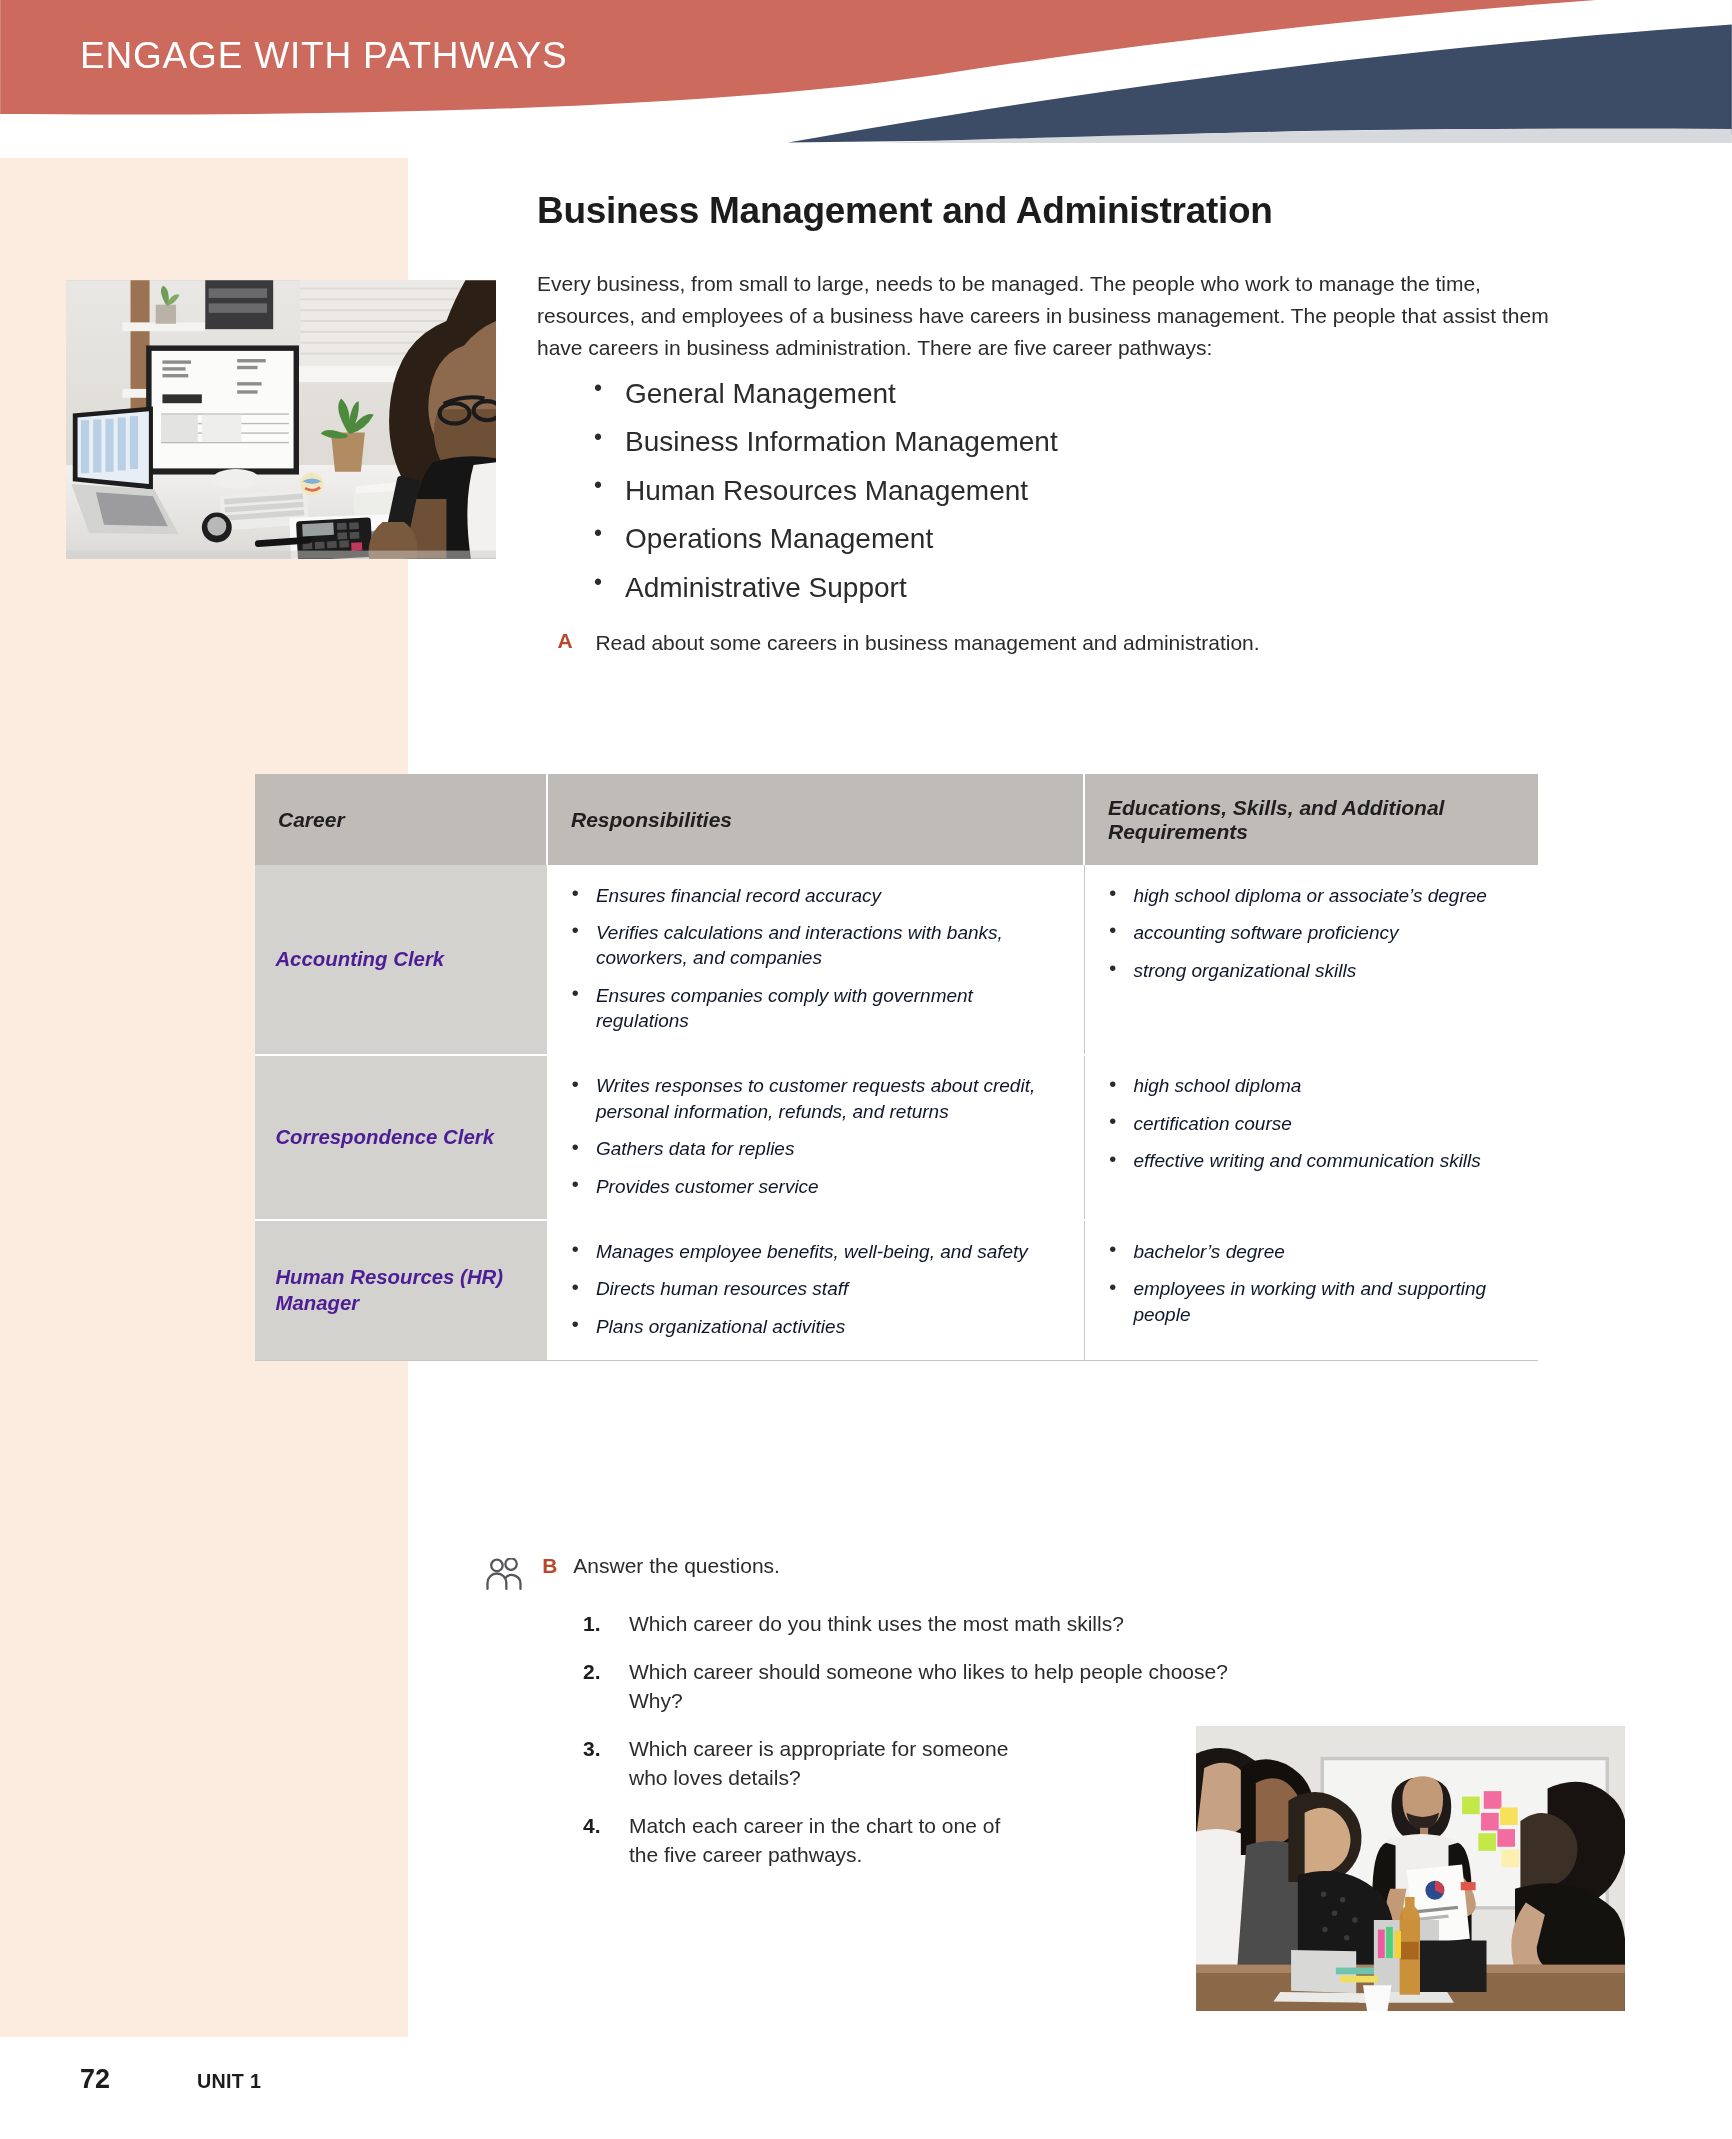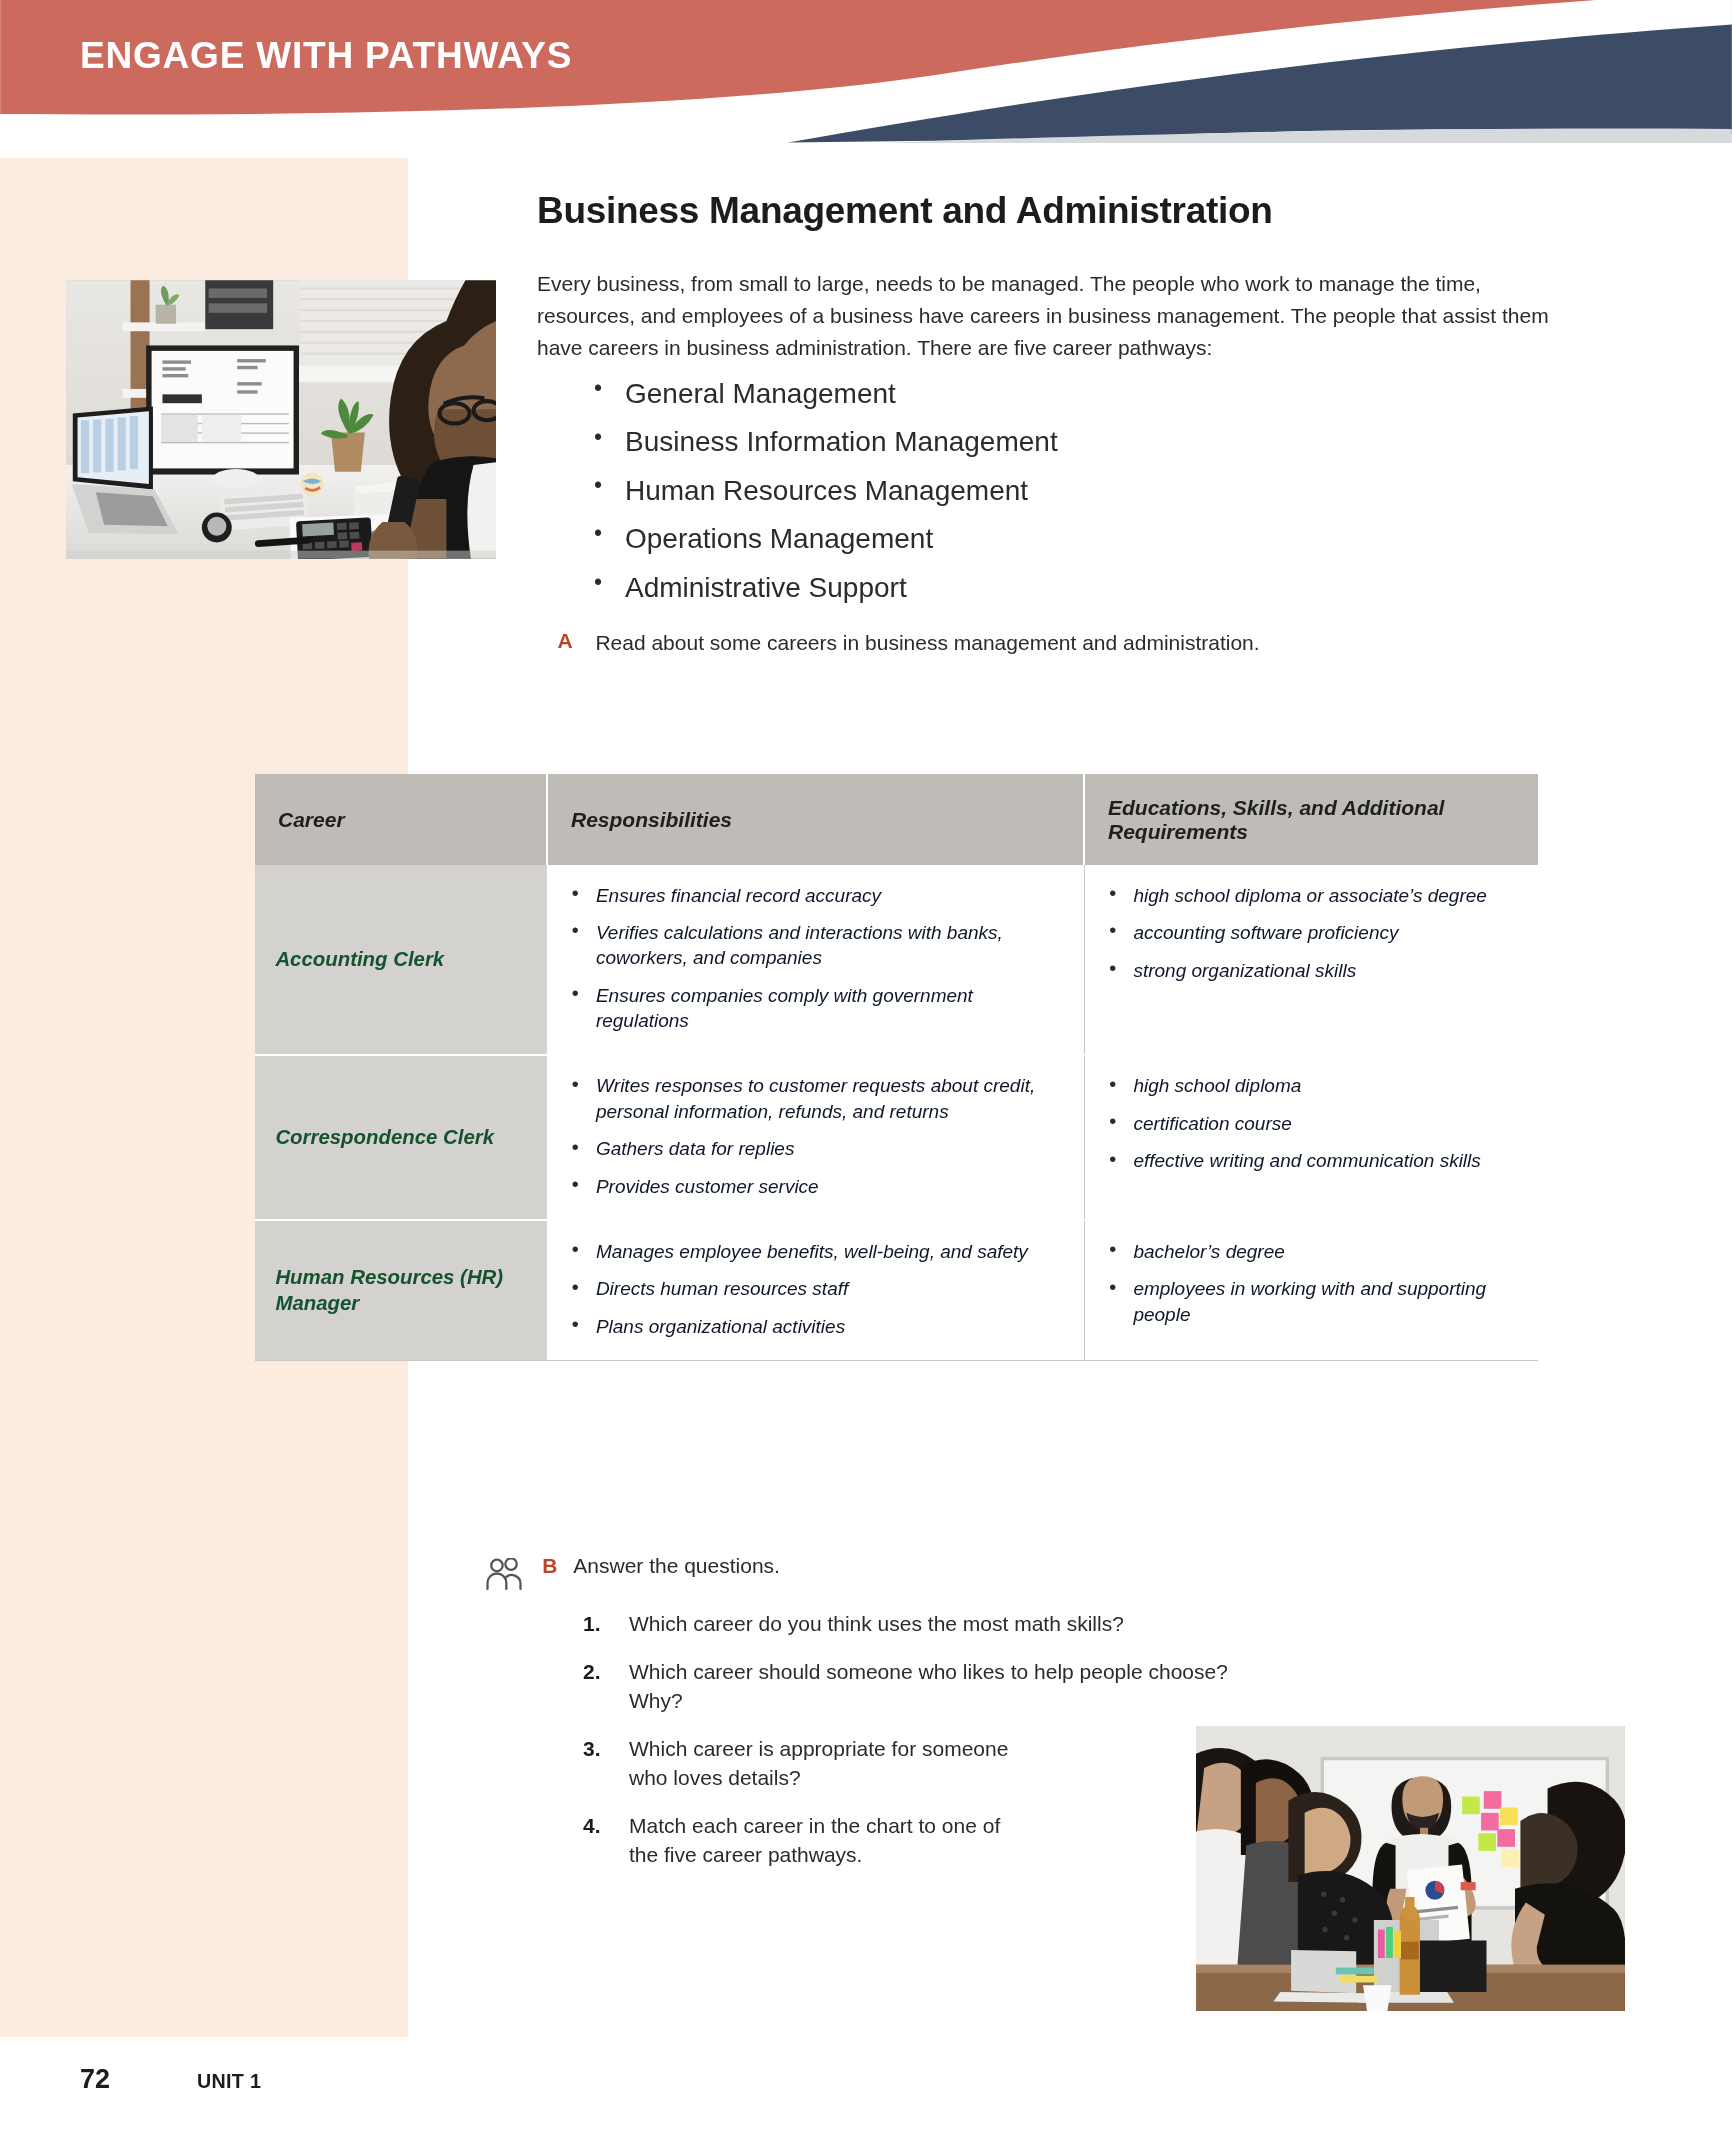--- a/index.html
+++ b/index.html
@@ -9,21 +9,21 @@
     font-family: "Liberation Sans", sans-serif;
     overflow: hidden;
   }
   .page { position: relative; width: 1732px; height: 2140px; background: #fff; }
 
   
   .banner { position: absolute; left: 0; top: 0; width: 1732px; height: 143px; overflow: hidden; }
   .banner svg { display: block; }
   .banner-title {
     position: absolute; left: 80px; top: 35px;
-    font-size: 37px; font-weight: 700; letter-spacing: 0.8px;
+    font-size: 37px; font-weight: 400; letter-spacing: 0.8px;
     color: #ffffff; text-transform: uppercase;
     font-family: "Liberation Sans", sans-serif;
   }
 
   
   .beige-panel {
     position: absolute; left: 0; top: 158px;
     width: 408px; height: 1879px;
     background: #fcece0;
   }
@@ -101,21 +101,21 @@
   .career-table tbody td {
     border-right: 1.4px solid #c9c7c4;
     border-bottom: 2.7px solid #ffffff;
     padding: 17.7px 20.4px 20.4px 20.4px;
     background: #ffffff;
   }
   .career-table tbody td:last-child { border-right: none; }
   .career-table tbody tr:last-child td { border-bottom: none; }
   .career-table tbody td.career-cell {
     background: #d3d2cf; border-right: none;
-    font-size: 20.4px; font-weight: 700; color: #14532d;
+    font-size: 20.4px; font-weight: 700; color: #4c1d95;
     vertical-align: middle; line-height: 1.32;
     padding: 17.7px 20.4px;
   }
   .career-table tbody tr { border-bottom: 1.4px solid #c9c7c4; }
   .cell-list { list-style: none; }
   .cell-list li {
     font-size: 19px; line-height: 1.33; color: #0f172a;
     position: relative; padding-left: 28.5px; margin-bottom: 12.2px;
   }
   .cell-list li:last-child { margin-bottom: 0; }

